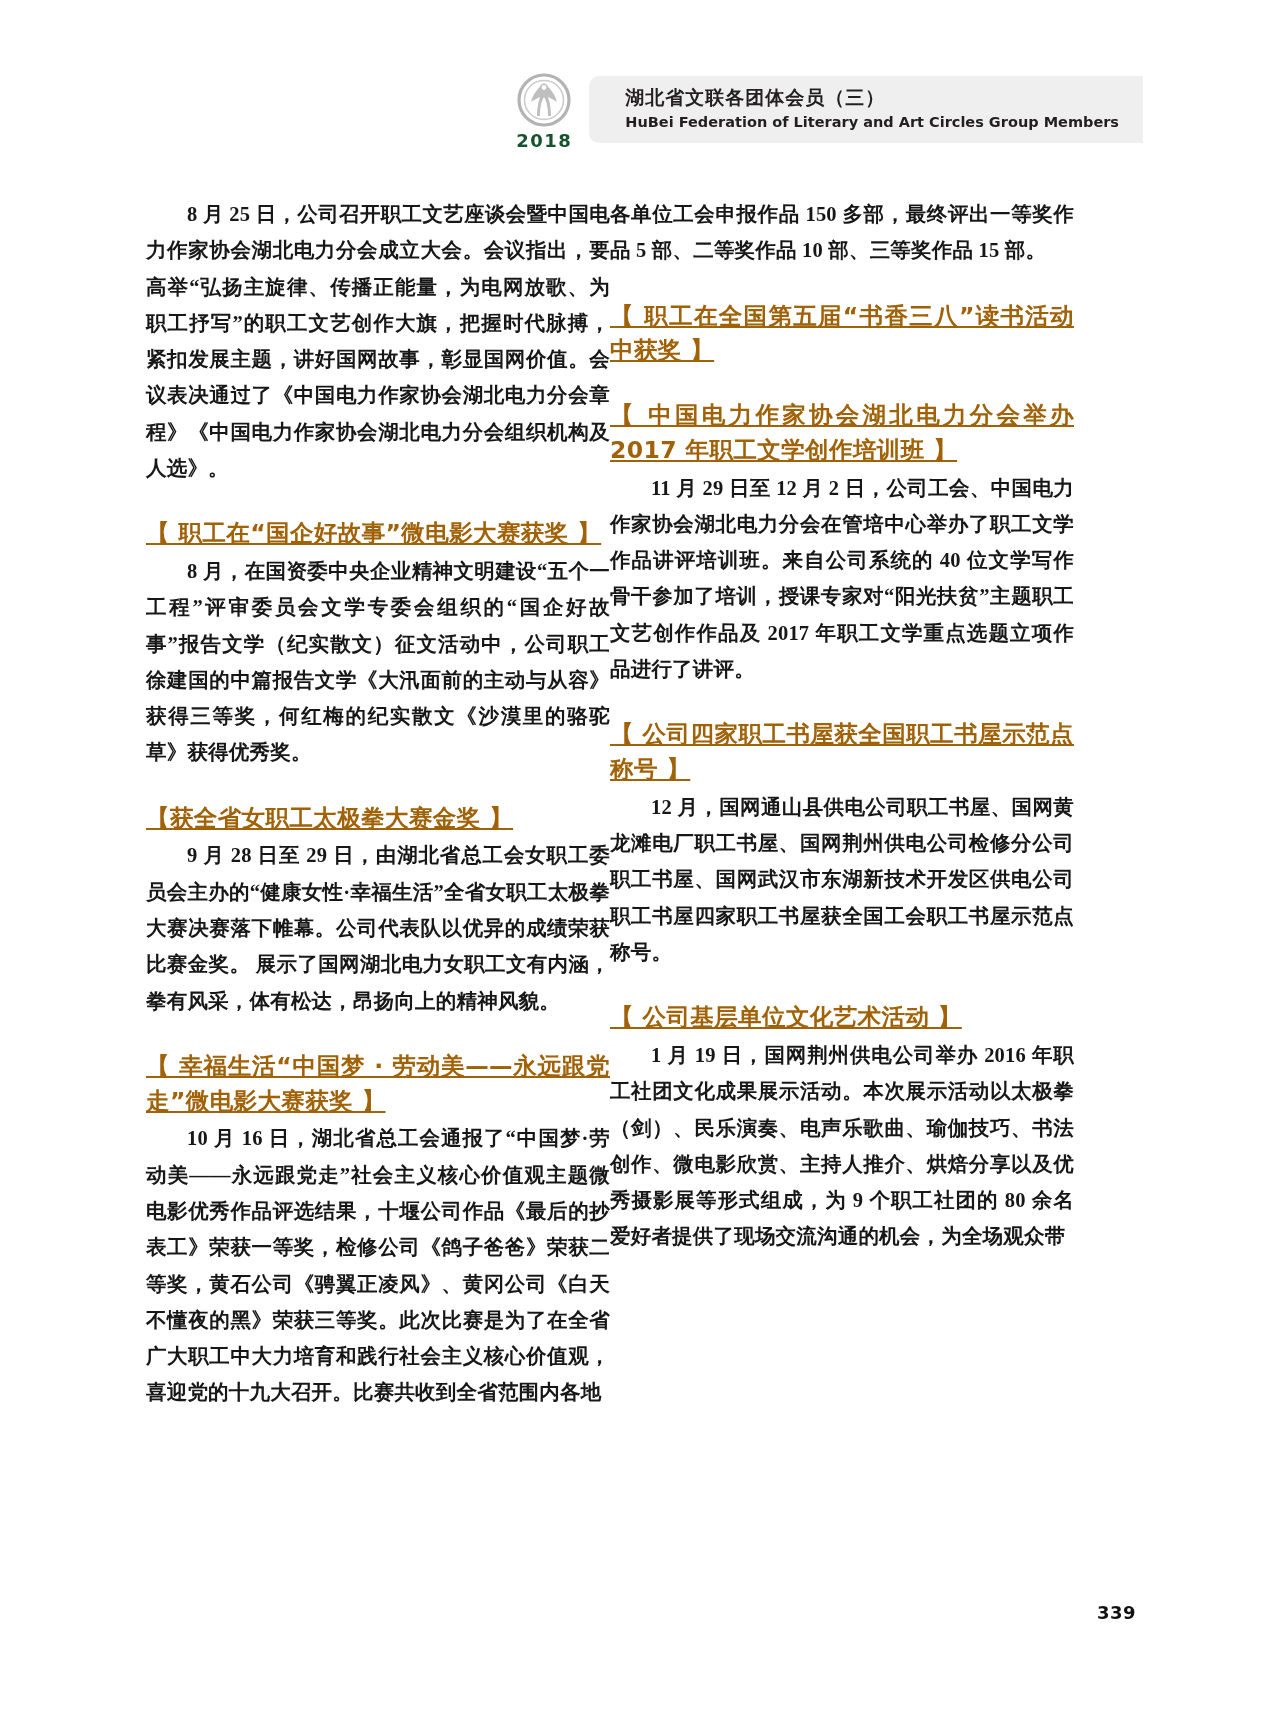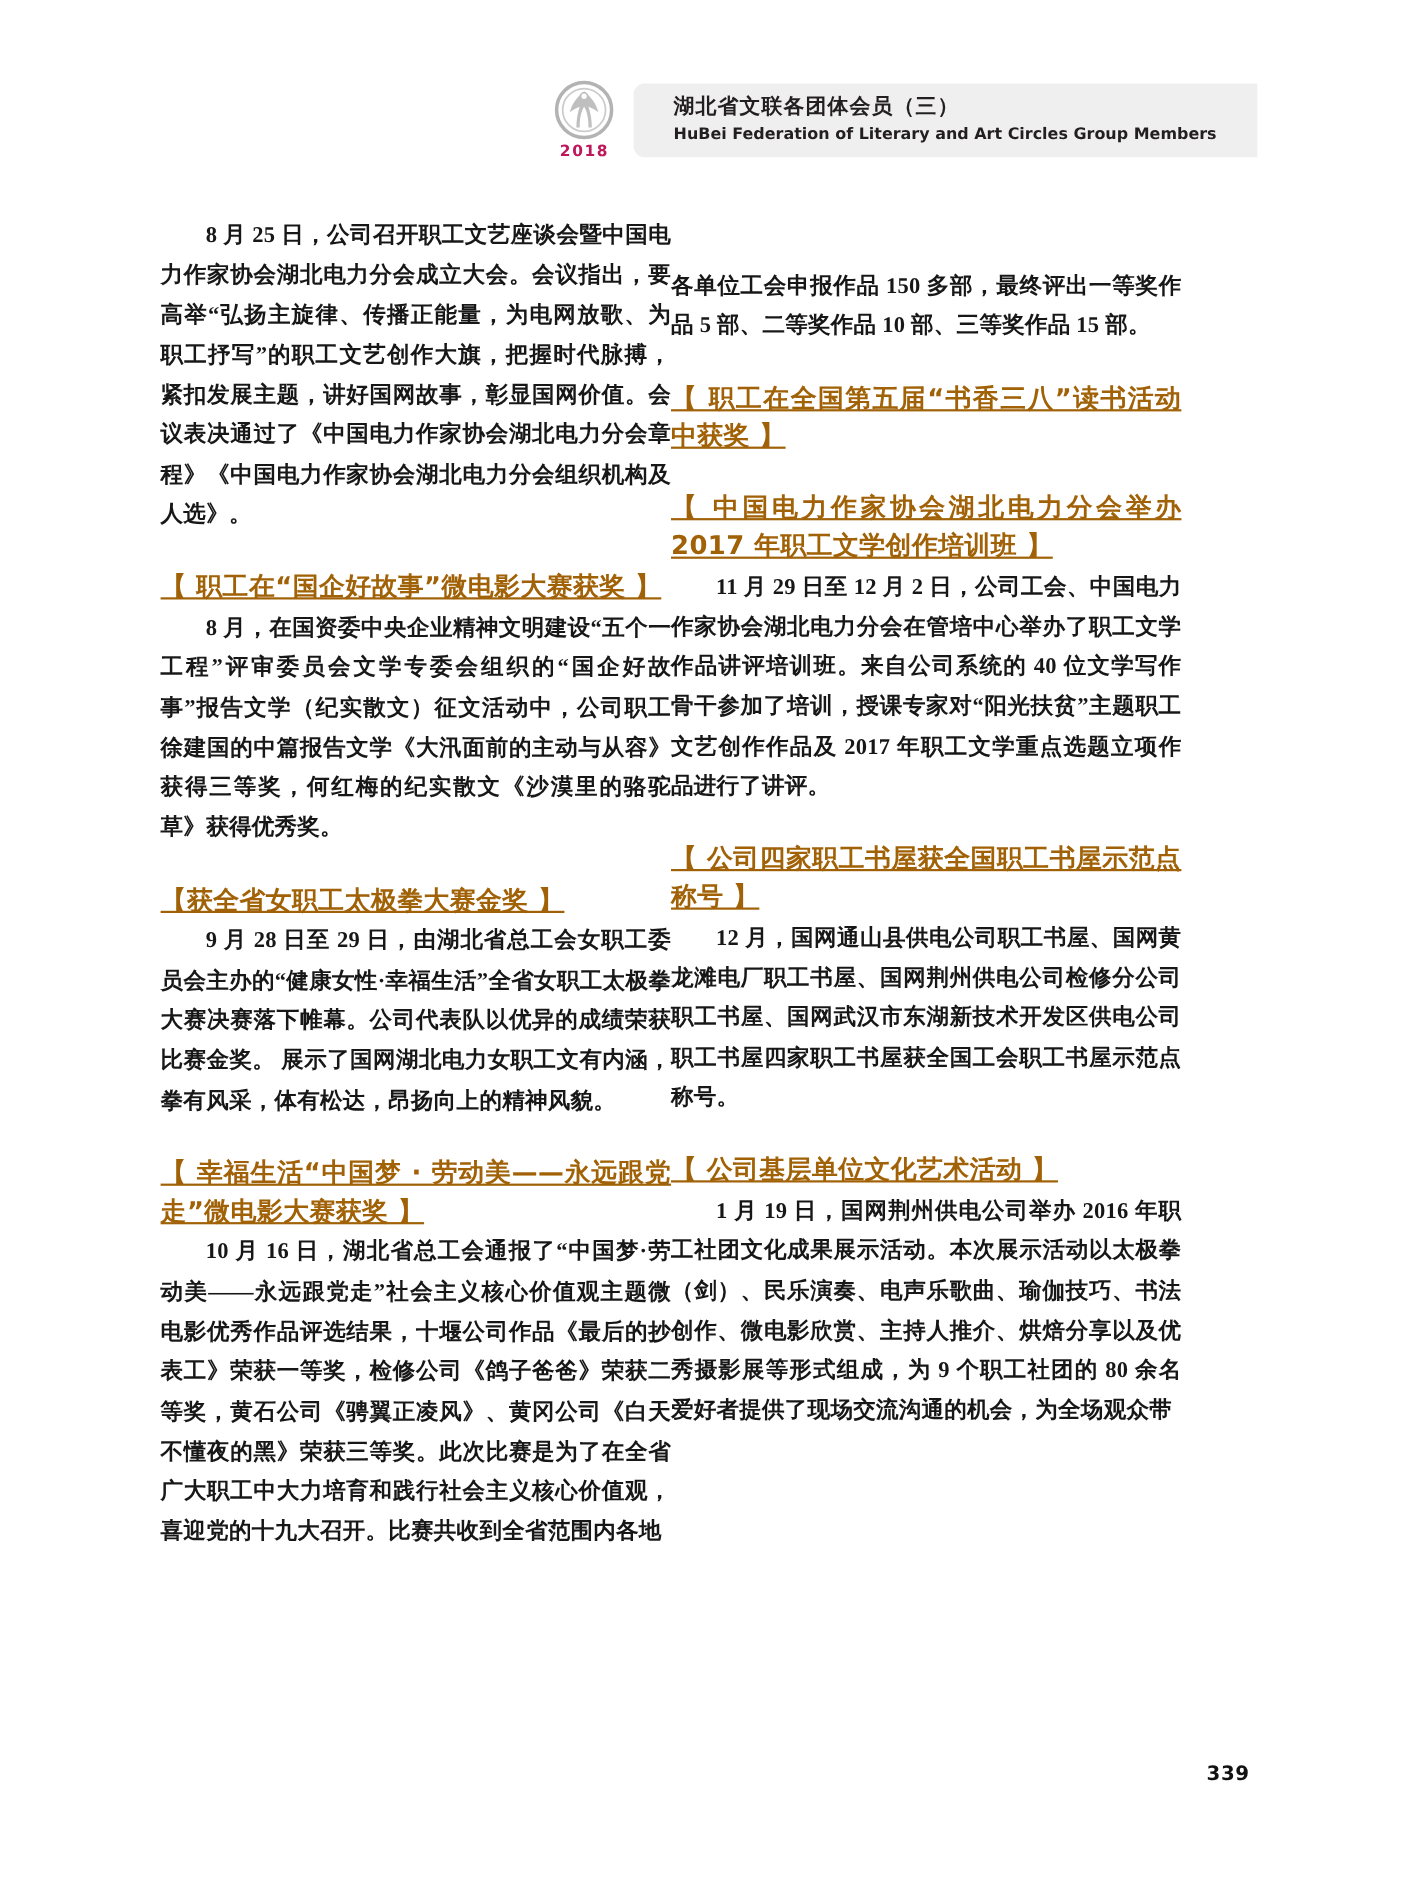--- a/index.html
+++ b/index.html
@@ -38,29 +38,29 @@
     align-items: center;
     justify-content: flex-start;
     width: 78px;
     margin-right: 6px;
     padding-top: 2px;
   }
   .header-logo svg { display: block; }
   .logo-year {
     font-family: "DejaVu Sans", sans-serif;
     font-weight: bold;
-    font-size: 14px;
+    font-size: 18px;
     letter-spacing: 1.5px;
-    color: #be185d;
+    color: #14532d;
     margin-top: 2px;
   }
   .header-band {
     background: #efefef;
     border-radius: 10px 0 0 10px;
-    padding: 10px 37px 11px 36px;
+    padding: 10px 24px 11px 36px;
     min-width: 430px;
     box-sizing: border-box;
     margin-top: 6px;
   }
   .header-title-cn {
     font-family: "DejaVu Sans", "Liberation Sans", sans-serif;
     font-weight: bold;
     font-size: 19px;
     letter-spacing: 1px;
     color: #231f20;
@@ -107,21 +107,21 @@
     font-weight: bold;
     font-size: 20.5px;
     line-height: 1.77;
     color: #171717;
     margin: 0 0 4px 0;
     text-indent: 2em;
     text-align: justify;
     text-justify: inter-ideograph;
     letter-spacing: 0.2px;
   }
-  p.body-text.no-indent { text-indent: 0; margin-top: 46px; }
+  p.body-text.no-indent { text-indent: 0; }
 
   
   .folio {
     position: absolute;
     right: 140px;
     bottom: 96px;
     font-family: "DejaVu Sans", "Liberation Sans", sans-serif;
     font-weight: bold;
     font-size: 18px;
     letter-spacing: 0.5px;

